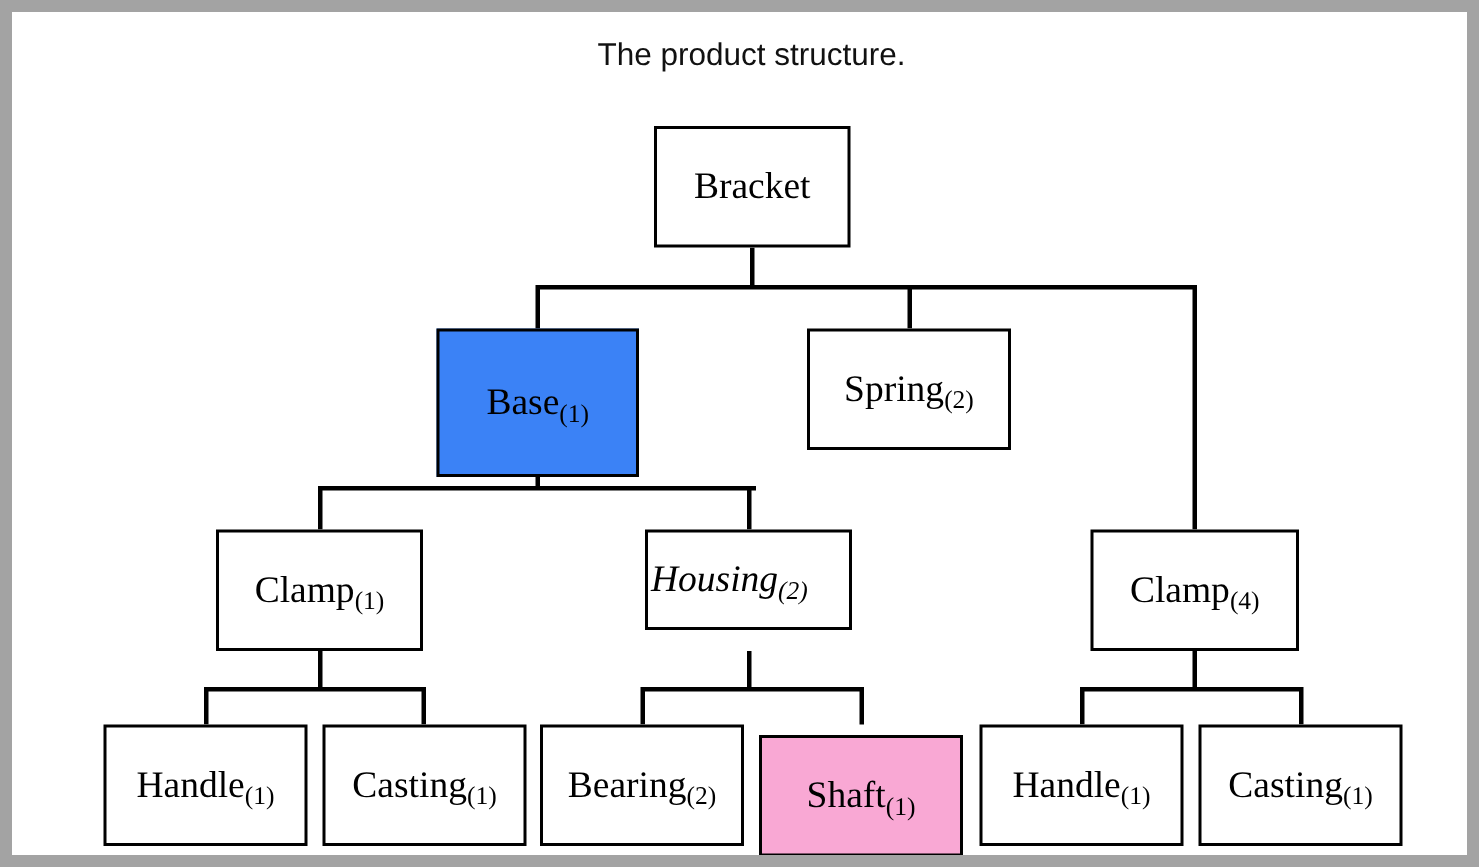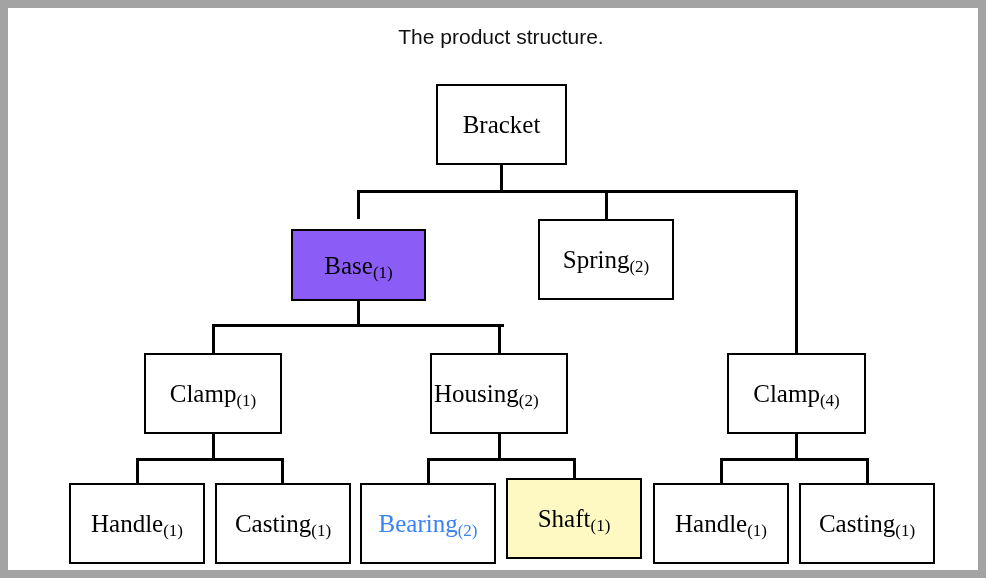--- a/index.html
+++ b/index.html
@@ -97,39 +97,39 @@
       <div class="edge" style="background: rgb(0, 0, 0); left: 713px; top: 450px; width: 146px; height: 3px;"></div>
       <div class="edge" style="background: rgb(0, 0, 0); left: 712px; top: 450px; width: 3px; height: 25px;"></div>
       <div class="edge" style="background: rgb(0, 0, 0); left: 858px; top: 450px; width: 3px; height: 25px;"></div>
     </div>
   <div id="node-layer">
       <div class="node" style="left: 428px; top: 76px; width: 131px; height: 81px; border-color: rgb(0, 0, 0); background: rgb(255, 255, 255);">
         <div class="node-label" style="color: rgb(0, 0, 0);">
           <span>Bracket</span>
         </div>
       </div>
-      <div class="node" style="left: 283px; top: 221px; width: 135px; height: 72px; border-color: rgb(0, 0, 0); background: #8b5cf6;">
+      <div class="node" style="left: 283px; top: 211px; width: 135px; height: 99px; border-color: rgb(0, 0, 0); background: #3b82f6;">
         <div class="node-label" style="color: rgb(0, 0, 0);">
           <span>Base</span>
           <span class="qty">(1)</span>
         </div>
       </div>
       <div class="node" style="left: 530px; top: 211px; width: 136px; height: 81px; border-color: rgb(0, 0, 0); background: rgb(255, 255, 255);">
         <div class="node-label" style="color: rgb(0, 0, 0); border-radius: 19px;">
           <span>Spring</span>
           <span class="qty">(2)</span>
         </div>
       </div>
       <div class="node" style="left: 136px; top: 345px; width: 138px; height: 81px; border-color: rgb(0, 0, 0); background: rgb(255, 255, 255);">
         <div class="node-label" style="color: rgb(0, 0, 0);">
           <span>Clamp</span>
           <span class="qty">(1)</span>
         </div>
       </div>
-      <div class="node overflow" style="left: 422px; top: 345px; width: 138px; height: 81px; border-color: rgb(0, 0, 0); background: rgb(255, 255, 255);">
+      <div class="node overflow" style="left: 422px; top: 345px; width: 138px; height: 67px; border-color: rgb(0, 0, 0); background: rgb(255, 255, 255); font-style: italic;">
         <div class="node-label" style="color: rgb(0, 0, 0);">
           <span>Housing</span>
           <span class="qty">(2)</span>
         </div>
       </div>
       <div class="node" style="left: 719px; top: 345px; width: 139px; height: 81px; border-color: rgb(0, 0, 0); background: rgb(255, 255, 255);">
         <div class="node-label" style="color: rgb(0, 0, 0);">
           <span>Clamp</span>
           <span class="qty">(4)</span>
         </div>
@@ -140,26 +140,26 @@
           <span class="qty">(1)</span>
         </div>
       </div>
       <div class="node" style="left: 207px; top: 475px; width: 136px; height: 81px; border-color: rgb(0, 0, 0); background: rgb(255, 255, 255);">
         <div class="node-label" style="color: rgb(0, 0, 0);">
           <span>Casting</span>
           <span class="qty">(1)</span>
         </div>
       </div>
       <div class="node" style="left: 352px; top: 475px; width: 136px; height: 81px; border-color: rgb(0, 0, 0); background: rgb(255, 255, 255);">
-        <div class="node-label" style="color: #3b82f6;">
+        <div class="node-label" style="color: #000000;">
           <span>Bearing</span>
           <span class="qty">(2)</span>
         </div>
       </div>
-      <div class="node" style="left: 498px; top: 470px; width: 136px; height: 81px; border-color: rgb(0, 0, 0); background: #fef9c3;">
+      <div class="node" style="left: 498px; top: 482px; width: 136px; height: 81px; border-color: rgb(0, 0, 0); background: #f9a8d4;">
         <div class="node-label" style="color: rgb(0, 0, 0);">
           <span>Shaft</span>
           <span class="qty">(1)</span>
         </div>
       </div>
       <div class="node" style="left: 645px; top: 475px; width: 136px; height: 81px; border-color: rgb(0, 0, 0); background: rgb(255, 255, 255);">
         <div class="node-label" style="color: rgb(0, 0, 0);">
           <span>Handle</span>
           <span class="qty">(1)</span>
         </div>

